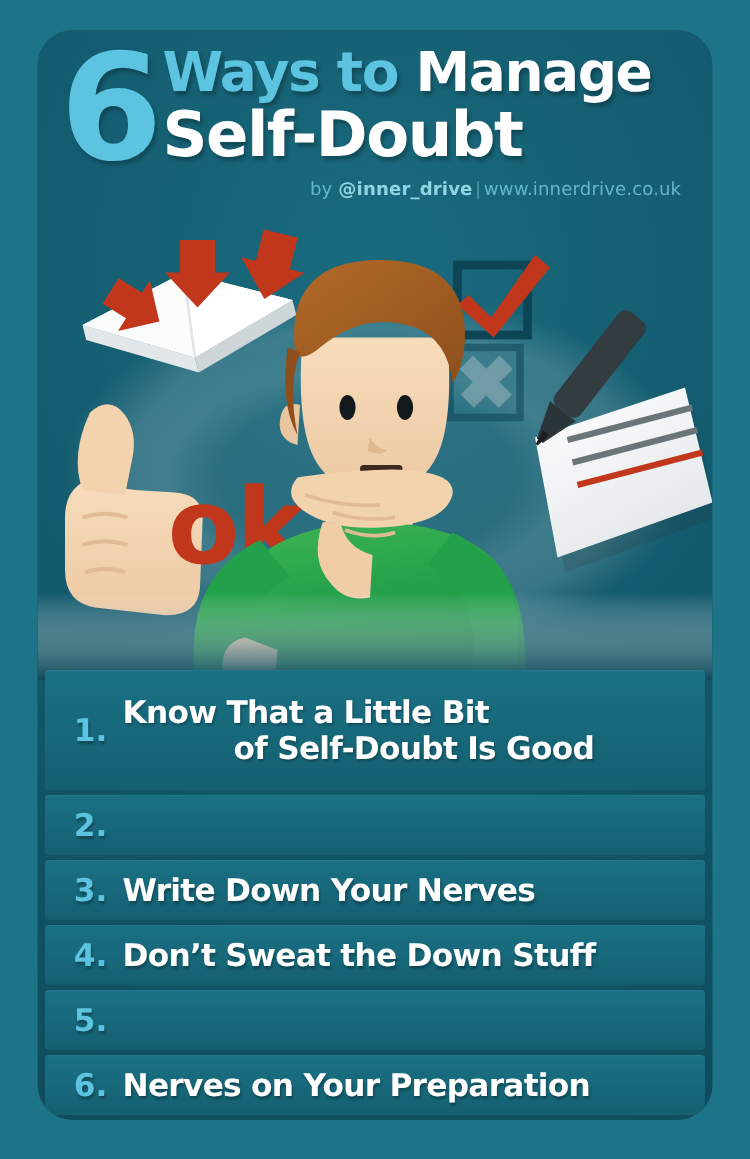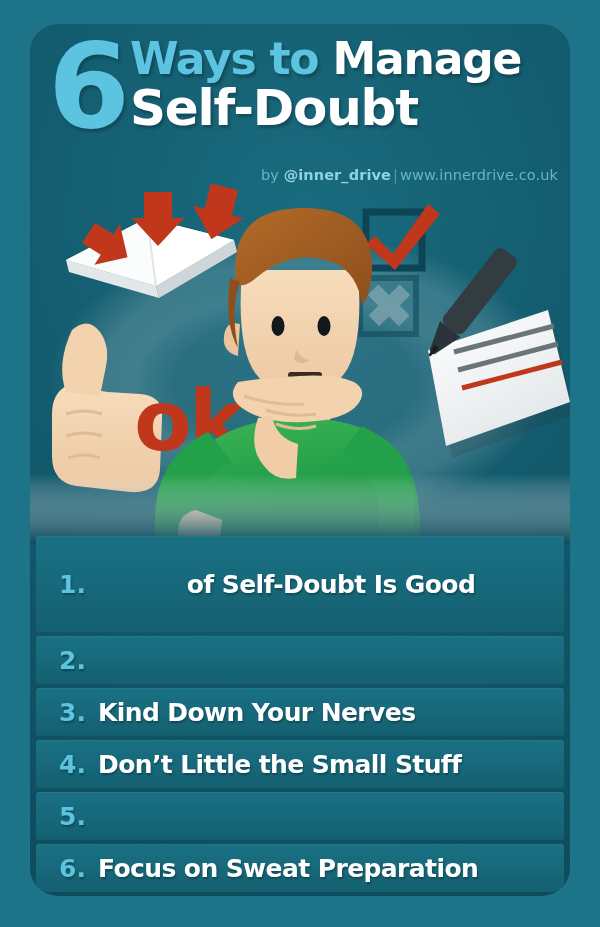--- a/index.html
+++ b/index.html
@@ -33,23 +33,23 @@
     font-family:"DejaVu Sans", sans-serif;
     font-weight:bold;letter-spacing:-1.2px;
     text-shadow:2px 3px 3px rgba(0,0,0,.25);
     white-space:nowrap;
   }
   .t1{top:12px;font-size:44px;line-height:46px;}
   .t2{top:58px;font-size:50px;line-height:52px;color:#ffffff;}
   .accent{color:#5cc3e0;}
   .wht{color:#ffffff;}
   .byline{
-    position:absolute;right:12px;top:120px;
-    font-family:"DejaVu Sans", sans-serif;
-    font-size:14.5px;color:#63b7c9;letter-spacing:.1px;white-space:nowrap;margin-top:23px;
+    position:absolute;right:25px;top:120px;
+    font-family:"DejaVu Sans", sans-serif;
+    font-size:14.5px;color:#63b7c9;letter-spacing:.1px;white-space:nowrap;
   }
   .byline b{color:#8fd4e2;font-weight:bold;}
   .byline .sep{color:#4f9cae;padding:0 2px;}
 
   
   .illus{position:absolute;left:0;top:150px;width:464px;height:370px;}
   .halo{
     position:absolute;left:20px;top:60px;width:500px;height:290px;
     border-radius:50%;
     background:radial-gradient(closest-side, rgba(255,255,255,.085) 62%, rgba(255,255,255,.16) 80%, rgba(255,255,255,0) 100%);
@@ -228,42 +228,43 @@
           <rect x="0" y="300" width="540" height="70" fill="url(#bodyFade)"></rect>
         </g>
       </svg>
     </div>
 
     <div class="list">
 
       <div class="row tall">
         <div class="num">1.</div>
         <div class="txt">
+          <span>Know That a Little Bit</span>
           <span class="l2">of Self-Doubt Is Good</span>
         </div>
       </div>
 
       <div class="row short">
         <div class="num">2.</div>
       </div>
 
       <div class="row short">
         <div class="num">3.</div>
-        <div class="txt">Kind Down Your Nerves</div>
+        <div class="txt">Write Down Your Nerves</div>
       </div>
 
       <div class="row short">
         <div class="num">4.</div>
-        <div class="txt">Don’t Little the Small Stuff</div>
+        <div class="txt">Don’t Sweat the Down Stuff</div>
       </div>
 
       <div class="row short">
         <div class="num">5.</div>
       </div>
 
       <div class="row short">
         <div class="num">6.</div>
-        <div class="txt">Focus on Sweat Preparation</div>
+        <div class="txt">Nerves on Your Preparation</div>
       </div>
 
     </div>
   </div>
 </div>
 
 </body></html>

